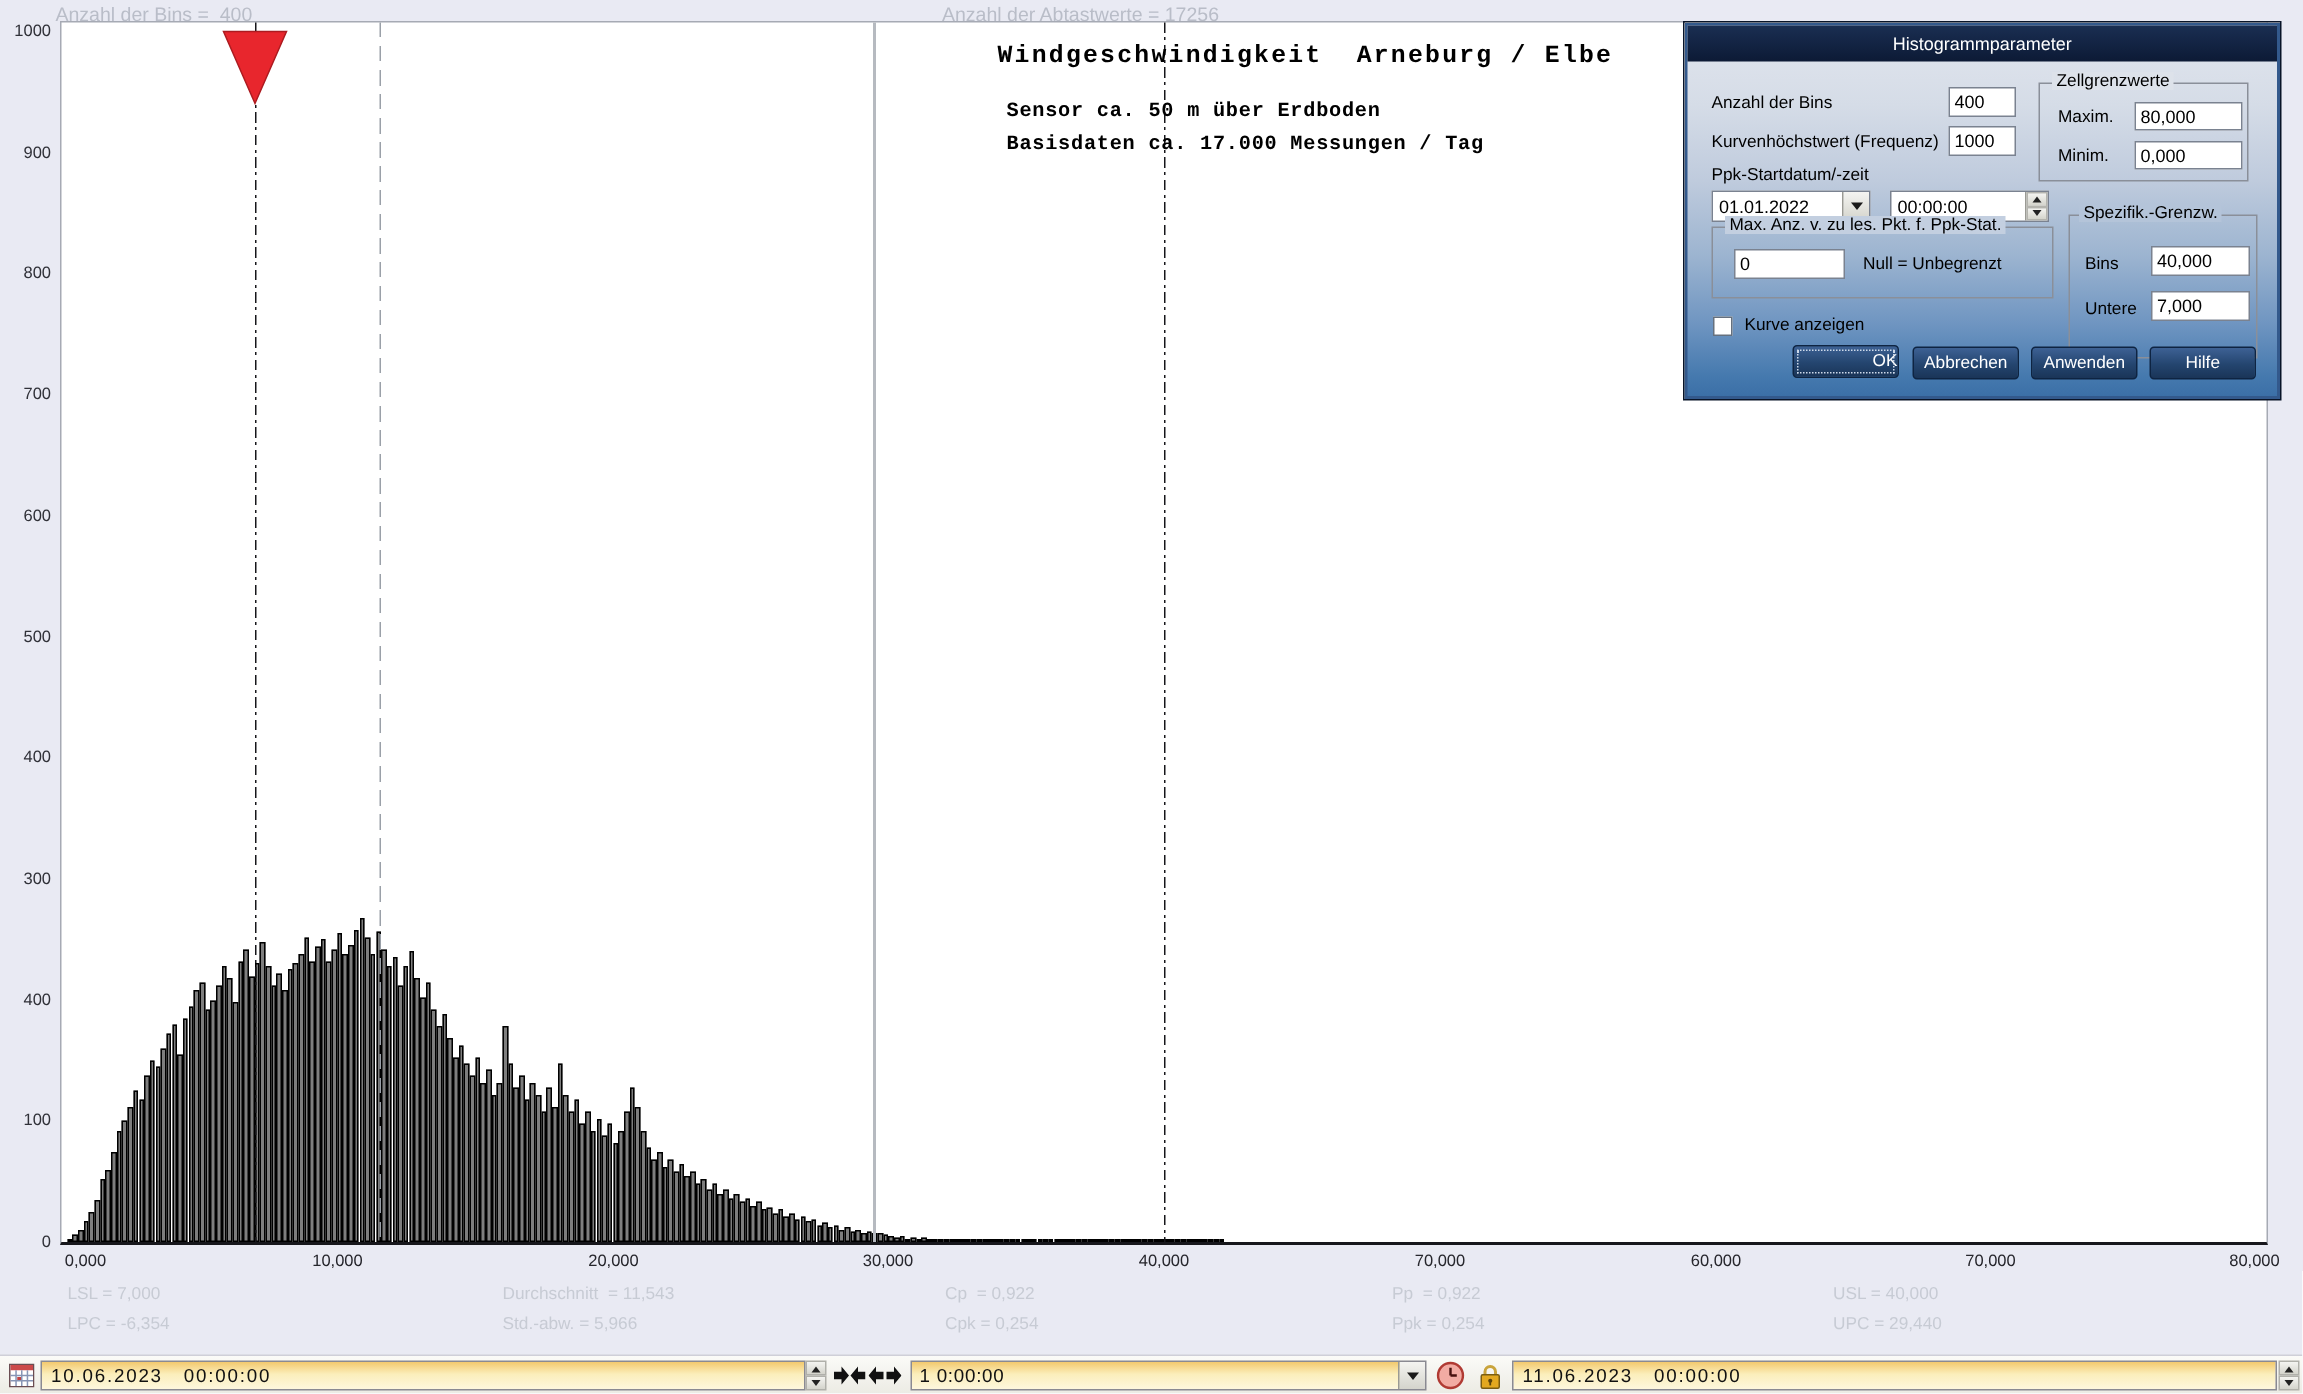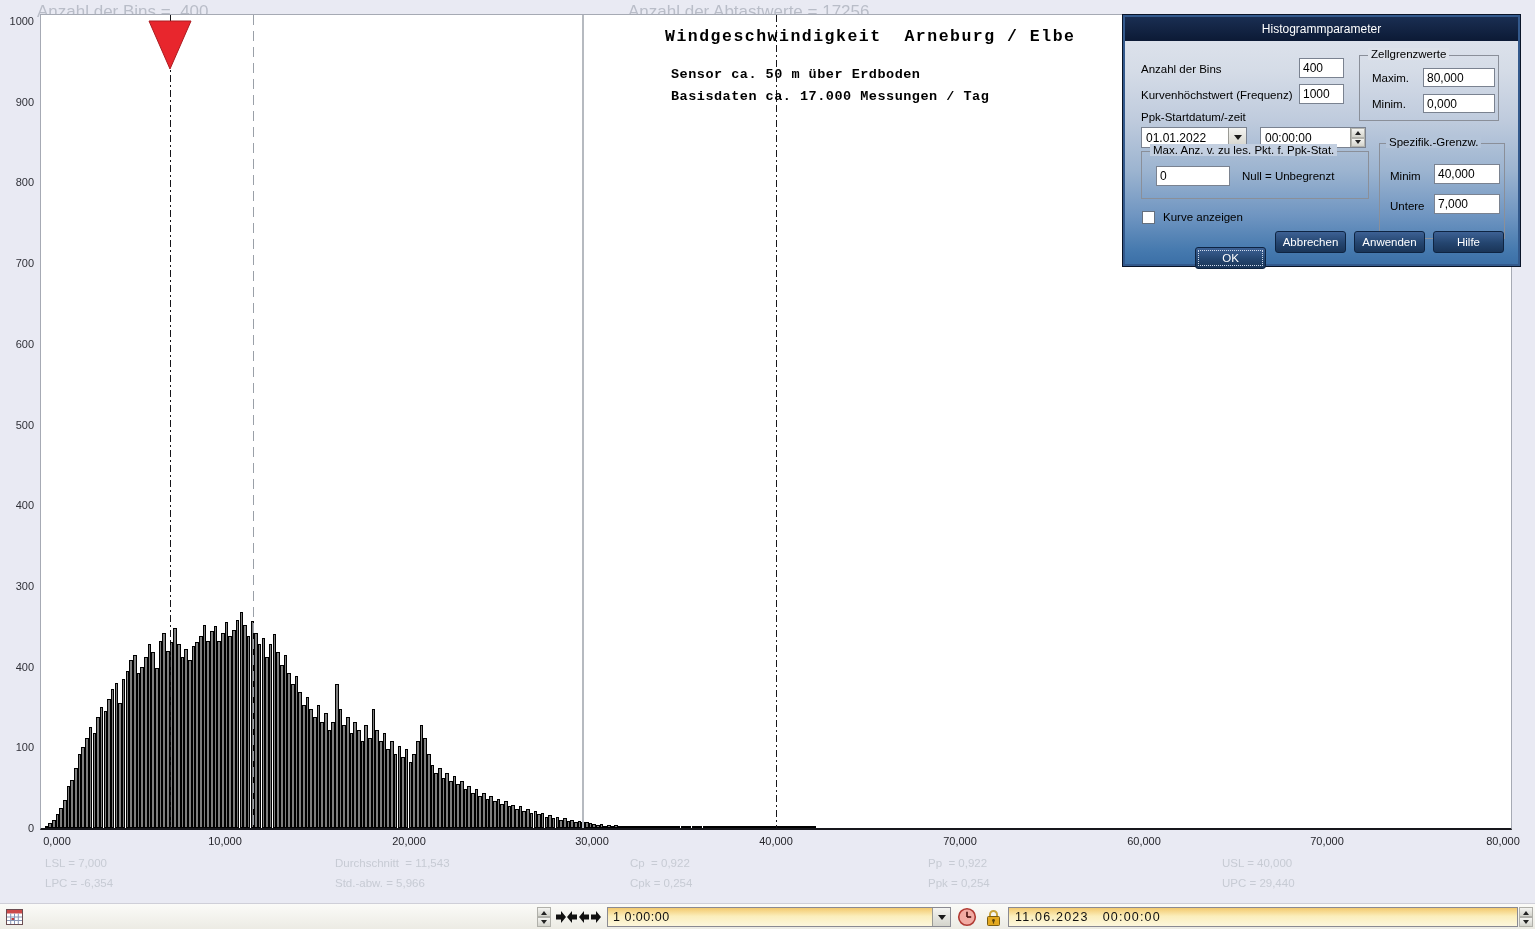--- a/index.html
+++ b/index.html
@@ -1,20 +1,20 @@
 <!DOCTYPE html>
 <html><head>
 <meta charset="utf-8">
 <style>
   html,body{margin:0;padding:0;}
   body{font-family:"Liberation Sans",sans-serif;}
   .screen{position:relative;width:1535px;height:929px;background:#e9eaf3;overflow:hidden;}
 
   
-  .meta-label{position:absolute;top:2px;font-size:17px;color:#b9bdc8;white-space:pre;}
+  .meta-label{position:absolute;top:2px;font-size:13px;color:#b9bdc8;white-space:pre;}
   .meta-label.bins{left:37px;}
   .meta-label.samples{left:628px;}
   .plot{position:absolute;left:40px;top:14px;width:1472px;height:816px;background:#ffffff;
         border:1px solid #a6aab4;border-bottom:2px solid #17171c;box-sizing:border-box;}
   .bar{position:absolute;bottom:0;background:#7e7e7e;border:1px solid #000;box-sizing:border-box;}
   .vline{position:absolute;top:0;bottom:0;width:1px;}
   .vline.dashdot{background:repeating-linear-gradient(180deg,#16161a 0 7px,transparent 7px 10px,#16161a 10px 12px,transparent 12px 15px);}
   .vline.dashed{background:repeating-linear-gradient(180deg,#9aa0a8 0 10px,transparent 10px 16px);}
   .vline.solid{width:2px;background:#b6bac0;}
   .lsl-arrow{position:absolute;top:4px;}
@@ -380,30 +380,30 @@
     </div>
 
     <div class="groupbox" style="left:18px;top:136px;width:228px;height:48px;">
       <span class="group-label" style="left:8px;background:#c3cfe0;">Max. Anz. v. zu les. Pkt. f. Ppk-Stat.</span>
       <input class="dlg-input" style="left: 14px; top: 14px; width: 74px; height: 20px;" value="0">
       <span class="dlg-label" style="left:100px;top:18px;">Null = Unbegrenzt</span>
     </div>
 
     <div class="groupbox" style="left:256px;top:128px;width:126px;height:96px;">
       <span class="group-label" style="left:6px;background:#b4c4d9;">Spezifik.-Grenzw.</span>
-      <span class="dlg-label" style="left:10px;top:26px;">Minim</span>
+      <span class="dlg-label" style="left:10px;top:26px;">Bins</span>
       <input class="dlg-input" style="left: 54px; top: 20px; width: 66px; height: 20px;" value="40,000">
       <span class="dlg-label" style="left:10px;top:56px;">Untere</span>
       <input class="dlg-input" style="left: 54px; top: 50px; width: 66px; height: 20px;" value="7,000">
     </div>
 
     <span class="checkbox" style="left:19px;top:196px;"></span>
     <span class="dlg-label" style="left:40px;top:196px;">Kurve anzeigen</span>
 
-    <div class="dlg-btn focus" style="left:72px;top:232px;">OK</div>
+    <div class="dlg-btn focus" style="left:72px;top:215px;text-align:right;">OK</div>
     <div class="dlg-btn" style="left:152px;top:216px;">Abbrechen</div>
     <div class="dlg-btn" style="left:231px;top:216px;">Anwenden</div>
     <div class="dlg-btn" style="left:310px;top:216px;">Hilfe</div>
   </div>
 
   <div class="toolbar">
     <span class="tb-btn" style="left:3px;">
       <svg width="17" height="16" viewBox="0 0 17 16">
         <rect x="0.5" y="0.5" width="16" height="15" fill="#ffffff" stroke="#6b4d52"></rect>
         <rect x="1" y="1" width="15" height="3.5" fill="#cc4a4a"></rect>
@@ -411,20 +411,23 @@
           <line x1="1" y1="8" x2="16" y2="8"></line>
             <line x1="1" y1="11.5" x2="16" y2="11.5"></line>
           <line x1="4.7" y1="4.5" x2="4.7" y2="15"></line>
             <line x1="8.5" y1="4.5" x2="8.5" y2="15"></line>
             <line x1="12.3" y1="4.5" x2="12.3" y2="15"></line>
         </g>
         <rect x="5.5" y="9" x2="3" width="2.5" height="2" fill="#c04040"></rect>
       </svg>
     </span>
 
+    <div class="date-field" style="left:27px;width:510px;">
+      <span>10.06.2023   00:00:00</span>
+    </div>
     <span class="tb-spin" style="left:537px;">
       <span class="sb">
           <span class="tri-up"></span>
         </span>
       <span class="sb">
           <span class="tri-dn"></span>
         </span>
     </span>
 
     <span class="tb-btn" style="left:555px;">

